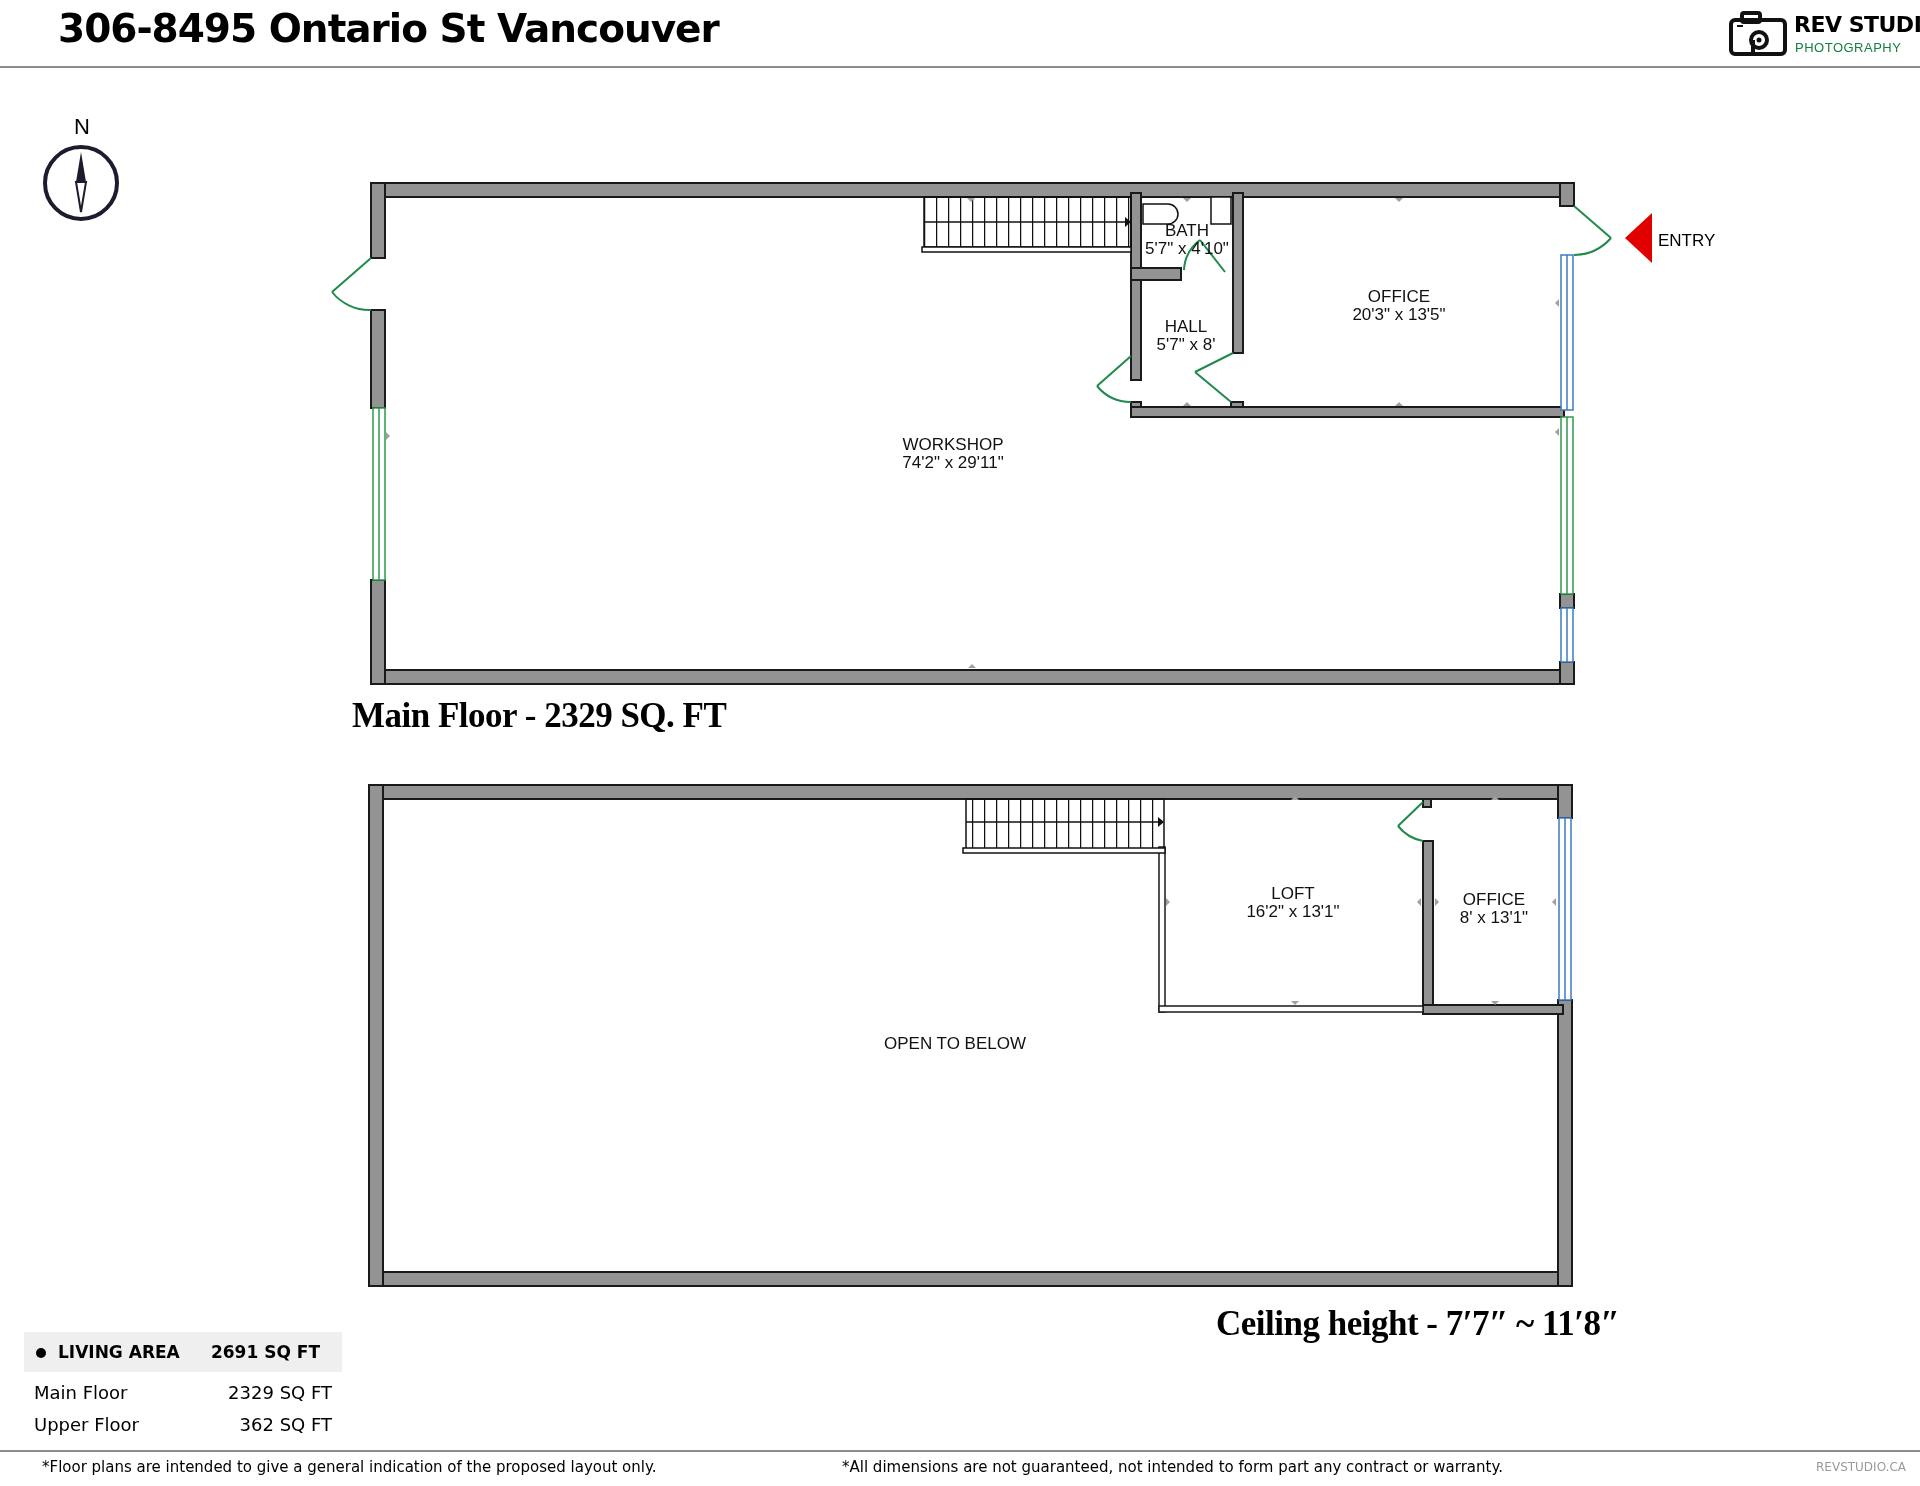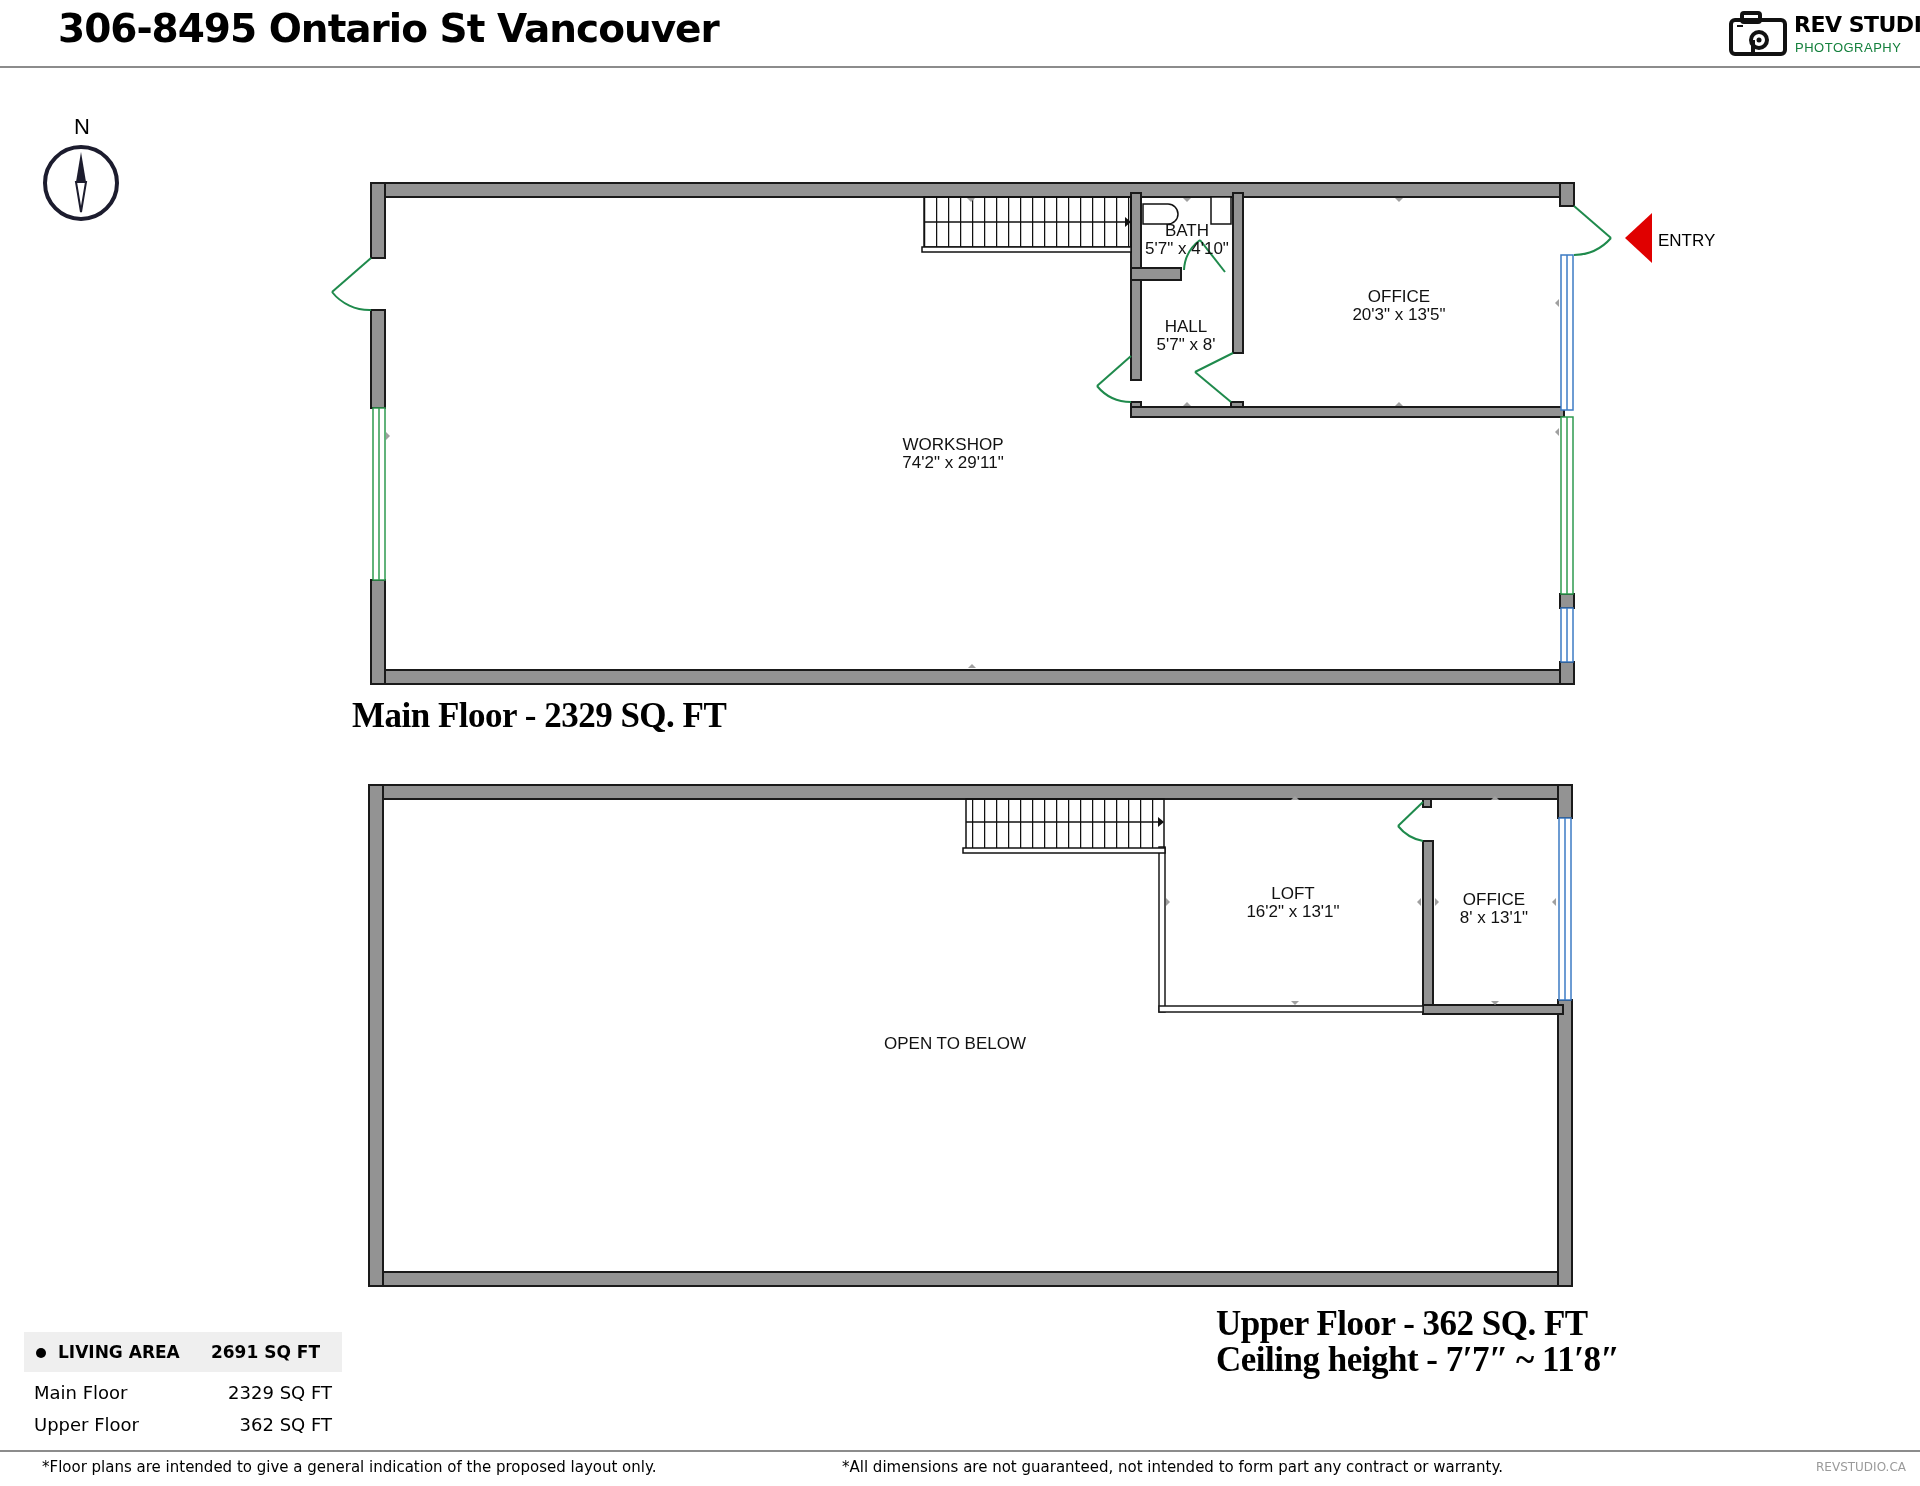--- a/index.html
+++ b/index.html
@@ -198,21 +198,20 @@
     <text class="room-label" x="1293" y="917">16'2" x 13'1"</text>
     <text class="room-label" x="1494" y="905">OFFICE</text>
     <text class="room-label" x="1494" y="923">8' x 13'1"</text>
   </g>
 </svg>
 
 <div class="abs floor-caption" style="left:352px;top:698px;width:370px">
   <div>Main Floor - 2329 SQ. FT</div>
 </div>
 <div class="abs floor-caption" style="left:1216px;top:1306px;width:370px">
-  <div>Upper Floor - 362 SQ. FT</div>
   <div>Ceiling height - 7′7″ ~ 11′8″</div>
 </div>
 
 <div class="abs area-table">
   <div class="area-head">
     <span><span class="dot"></span><span>LIVING AREA</span></span>
     <span>2691 SQ FT</span>
   </div>
   <div class="area-row" style="margin-top:4px">
     <span>Main Floor</span>

